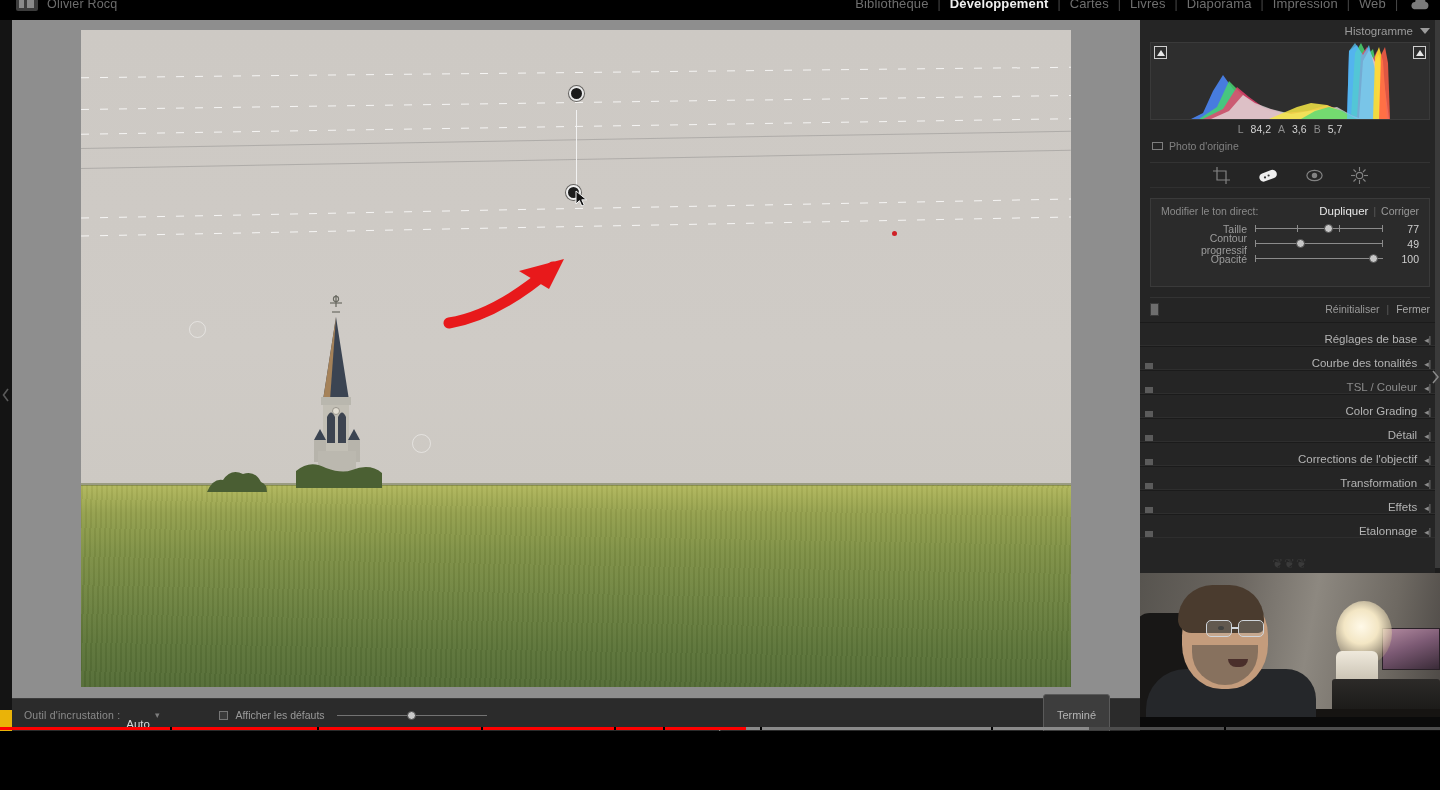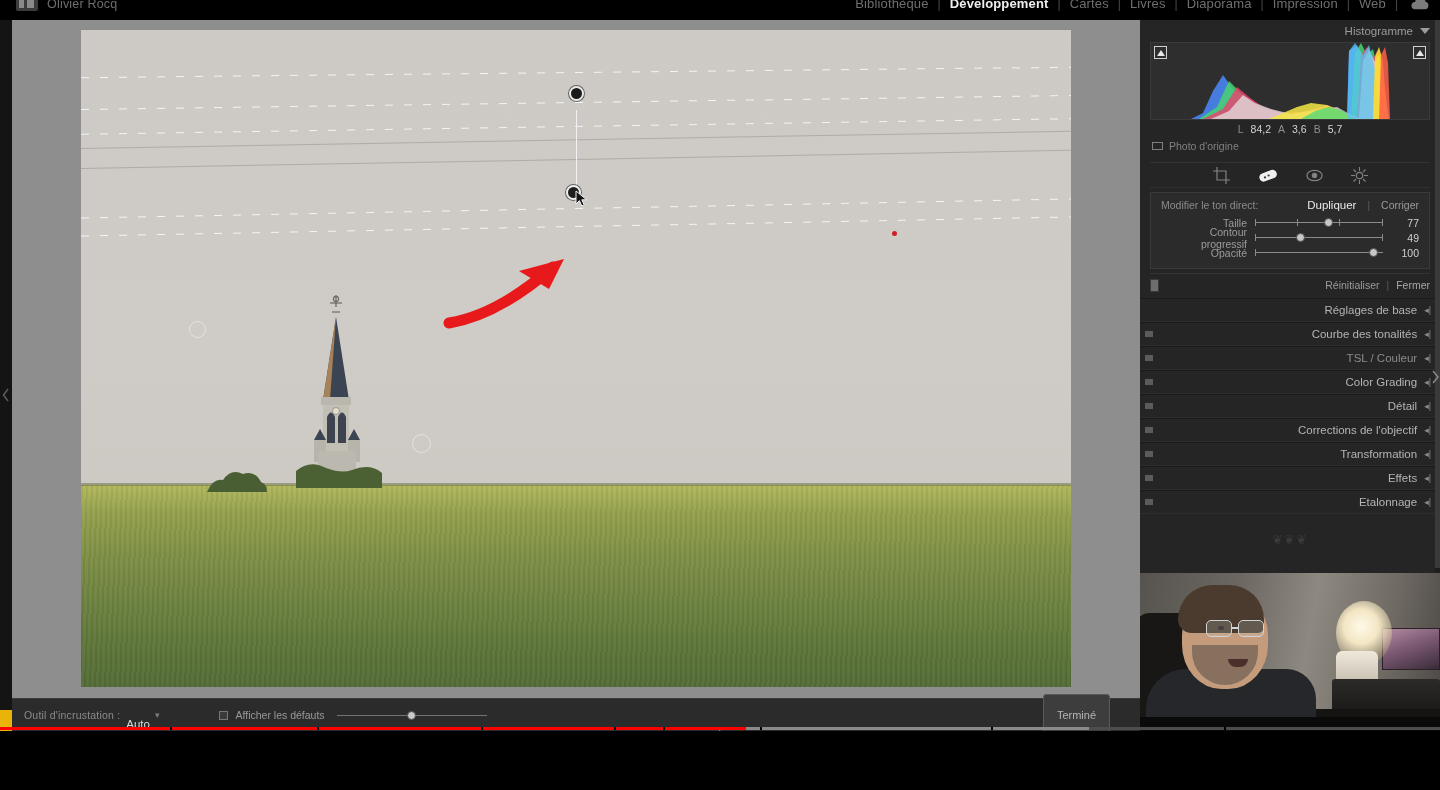--- a/index.html
+++ b/index.html
@@ -110,45 +110,45 @@
 
   .orig-row { display:flex; align-items:center; gap:6px; margin:5px 0 0 12px; }
   .orig-box { width:11px;height:8px;border:1px solid #7e7e7e; }
   .orig-lbl { color:#808080; font-size:10.5px; }
 
   .rp-tools { margin:10px 10px 0 10px; height:26px; display:flex; align-items:center;
      justify-content:center; gap:28px; border-top:1px solid #333; border-bottom:1px solid #303030;}
   .tool-ic { opacity:.55; }
   .tool-ic.active { opacity:1; }
 
-  .heal-panel { margin:4px 10px; background:#2b2b2b; border:1px solid #3a3a3a; padding:6px 0 8px 0; }
+  .heal-panel { margin:10px 10px; background:#2b2b2b; border:1px solid #3a3a3a; padding:6px 0 20px 0; }
   .hp-row1 { display:flex; align-items:center; padding:0 10px 4px 10px; }
   .hp-mode { color:#8a8a8a; font-size:10.5px; }
-  .hp-actions { margin-left:auto; display:flex; align-items:center; gap:11px; }
+  .hp-actions { margin-left:auto; display:flex; align-items:center; gap:5px; }
   .hp-dup { color:#e8e8e8; font-size:11.5px; }
   .hp-bar { color:#5d5d5d; font-size:10px; }
   .hp-cor { color:#9a9a9a; font-size:10.5px; }
 
   .sl-row { display:flex; align-items:center; padding:1px 10px; height:15px; }
   .sl-name { color:#9c9c9c; font-size:10.5px; width:86px; text-align:right; }
   .sl-track { position:relative; flex:1; height:11px; margin:0 8px; }
   .sl-track .line { position:absolute; left:0; top:5px; width:100%; height:1px; background:#8b8b8b; }
   .sl-track .tick { position:absolute; top:2px; width:1px; height:7px; background:#8b8b8b; }
   .sl-track .knob { position:absolute; top:1px; width:9px; height:9px; border-radius:50%;
      background:#c7c7c7; border:1px solid #4d4d4d; }
   .sl-val { color:#cfcfcf; font-size:10.5px; width:28px; text-align:right; }
 
   .hp-foot { display:flex; align-items:center; margin:3px 10px 0 10px; padding-top:4px;
      border-top:1px solid #333; height:19px; }
   .sw-btn { width:9px; height:13px; background:#6e6e6e; border:1px solid #3a3a3a; }
   .hp-foot .sp { margin-left:auto; display:flex; gap:7px; align-items:center; }
   .hp-reset { color:#9a9a9a; font-size:10.5px; }
   .hp-close { color:#a8a8a8; font-size:10.5px; }
 
-  .sec { height:24px; display:flex; align-items:center; position:relative;
+  .sec { height:24px; display:flex; align-items:flex-end; position:relative;
      border-top:1px solid #1b1b1b; border-bottom:1px solid #2e2e2e; }
   .sec-sw { position:absolute; left:5px; width:8px; height:6px; background:#5b5b5b; }
   .sec-name { margin-left:auto; margin-right:7px; color:#b4b4b4; font-size:11.5px; }
   .sec-name.dim { color:#8b8b8b; }
   .sec-arrow { margin-right:9px; color:#8d8d8d; font-size:9px; }
   .ornament { text-align:center; color:#3a3a3a; font-size:13px; margin-top:18px; letter-spacing:1px; }
 
   .rp-scroll { position:absolute; right:0; top:0; width:5px; height:711px; background:#1d1d1d; }
   .rp-scroll .thumb { position:absolute; top:0; width:5px; height:548px; background:#3a3a3a; }
   .rp-expander { position:absolute; left:291px; top:350px; width:9px; height:14px; }

